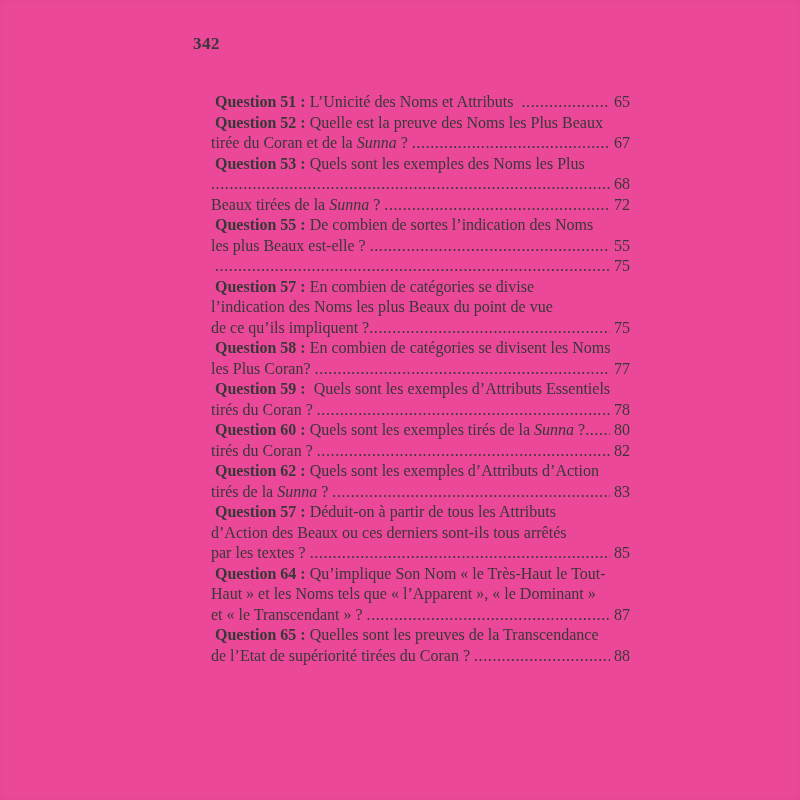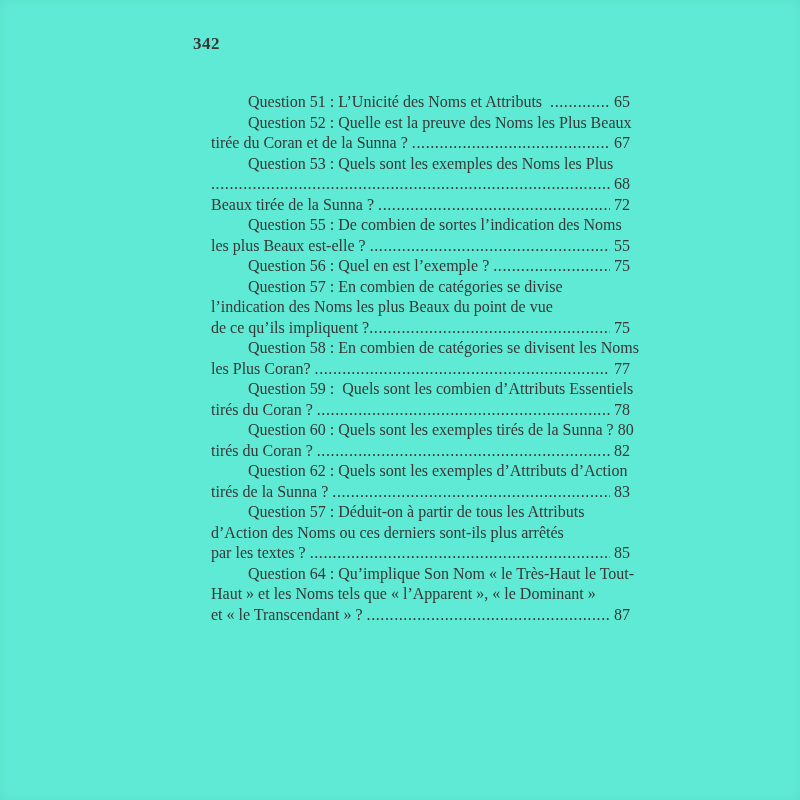--- a/index.html
+++ b/index.html
@@ -11,21 +11,21 @@
     height: 800px;
     background: #ffffff;
     font-family: "Liberation Serif", "DejaVu Serif", serif;
     color: #383838;
     overflow: hidden;
     position: relative;
   }
   .scan-page {
     position: absolute;
     inset: 0;
-    background: #5eead4;
+    background: #ec4899;
     box-shadow: inset 0 0 10px rgba(0,0,0,0.05);
   }
   .folio {
     position: absolute;
     left: 193px;
     top: 34px;
     font-size: 17px;
     font-weight: bold;
     letter-spacing: 0.5px;
   }
@@ -38,22 +38,22 @@
     line-height: 20.5px;
   }
   .entry { margin: 0; }
   .line { white-space: pre; }
   .line.first { padding-left: 4px; }
   .line.last {
     display: flex;
     align-items: baseline;
   }
   .segs { white-space: pre; }
-  .seg-b { font-weight: normal; margin-left: 33px; }
-  .seg-i { }
+  .seg-b { font-weight: bold; }
+  .seg-i { font-style: italic; }
   .dots {
     flex: 1 1 auto;
     min-width: 0;
     overflow: hidden;
     white-space: nowrap;
     letter-spacing: 0.6px;
   }
   .dots::after {
     content: "..........................................................................................................................................................";
   }
@@ -73,56 +73,60 @@
       </div>
       <div class="entry">
         <div class="line first"><span class="segs"><span class="seg-b">Question 52 : </span><span class="seg-n">Quelle est la preuve des Noms les Plus Beaux</span></span></div>
         <div class="line last"><span class="segs"><span class="seg-n">tirée du Coran et de la </span><span class="seg-i">Sunna</span><span class="seg-n"> ? </span></span><span class="dots"></span><span class="pg">67</span></div>
       </div>
       <div class="entry">
         <div class="line first"><span class="segs"><span class="seg-b">Question 53 : </span><span class="seg-n">Quels sont les exemples des Noms les Plus</span></span></div>
         <div class="line last"><span class="dots"></span><span class="pg">68</span></div>
       </div>
       <div class="entry">
-        <div class="line last"><span class="segs"><span class="seg-n">Beaux tirée de la </span><span class="seg-i">Sunna</span><span class="seg-n"> ? </span></span><span class="dots"></span><span class="pg">72</span></div>
+        <div class="line last"><span class="segs"><span class="seg-n">Beaux tirées de la </span><span class="seg-i">Sunna</span><span class="seg-n"> ? </span></span><span class="dots"></span><span class="pg">72</span></div>
       </div>
       <div class="entry">
         <div class="line first"><span class="segs"><span class="seg-b">Question 55 : </span><span class="seg-n">De combien de sortes l’indication des Noms</span></span></div>
         <div class="line last"><span class="segs"><span class="seg-n">les plus Beaux est-elle ? </span></span><span class="dots"></span><span class="pg">55</span></div>
       </div>
       <div class="entry">
-        <div class="line first last"><span class="segs"><span class="seg-b">Question 56 : </span><span class="seg-n">Quel en est l’exemple ? </span></span><span class="dots"></span><span class="pg">75</span></div>
+        <div class="line first last"><span class="dots"></span><span class="pg">75</span></div>
       </div>
       <div class="entry">
         <div class="line first"><span class="segs"><span class="seg-b">Question 57 : </span><span class="seg-n">En combien de catégories se divise</span></span></div>
         <div class="line"><span class="segs"><span class="seg-n">l’indication des Noms les plus Beaux du point de vue</span></span></div>
         <div class="line last"><span class="segs"><span class="seg-n">de ce qu’ils impliquent ?</span></span><span class="dots"></span><span class="pg">75</span></div>
       </div>
       <div class="entry">
         <div class="line first"><span class="segs"><span class="seg-b">Question 58 : </span><span class="seg-n">En combien de catégories se divisent les Noms</span></span></div>
         <div class="line last"><span class="segs"><span class="seg-n">les Plus Coran? </span></span><span class="dots"></span><span class="pg">77</span></div>
       </div>
       <div class="entry">
-        <div class="line first"><span class="segs"><span class="seg-b">Question 59 : </span><span class="seg-n"> Quels sont les combien d’Attributs Essentiels</span></span></div>
+        <div class="line first"><span class="segs"><span class="seg-b">Question 59 : </span><span class="seg-n"> Quels sont les exemples d’Attributs Essentiels</span></span></div>
         <div class="line last"><span class="segs"><span class="seg-n">tirés du Coran ? </span></span><span class="dots"></span><span class="pg">78</span></div>
       </div>
       <div class="entry">
         <div class="line first last"><span class="segs"><span class="seg-b">Question 60 : </span><span class="seg-n">Quels sont les exemples tirés de la </span><span class="seg-i">Sunna</span><span class="seg-n"> ?</span></span><span class="dots"></span><span class="pg">80</span></div>
       </div>
       <div class="entry">
         <div class="line last"><span class="segs"><span class="seg-n">tirés du Coran ? </span></span><span class="dots"></span><span class="pg">82</span></div>
       </div>
       <div class="entry">
         <div class="line first"><span class="segs"><span class="seg-b">Question 62 : </span><span class="seg-n">Quels sont les exemples d’Attributs d’Action</span></span></div>
         <div class="line last"><span class="segs"><span class="seg-n">tirés de la </span><span class="seg-i">Sunna</span><span class="seg-n"> ? </span></span><span class="dots"></span><span class="pg">83</span></div>
       </div>
       <div class="entry">
         <div class="line first"><span class="segs"><span class="seg-b">Question 57 : </span><span class="seg-n">Déduit-on à partir de tous les Attributs</span></span></div>
-        <div class="line"><span class="segs"><span class="seg-n">d’Action des Noms ou ces derniers sont-ils plus arrêtés</span></span></div>
+        <div class="line"><span class="segs"><span class="seg-n">d’Action des Beaux ou ces derniers sont-ils tous arrêtés</span></span></div>
         <div class="line last"><span class="segs"><span class="seg-n">par les textes ? </span></span><span class="dots"></span><span class="pg">85</span></div>
       </div>
       <div class="entry">
         <div class="line first"><span class="segs"><span class="seg-b">Question 64 : </span><span class="seg-n">Qu’implique Son Nom « le Très-Haut le Tout-</span></span></div>
         <div class="line"><span class="segs"><span class="seg-n">Haut » et les Noms tels que « l’Apparent », « le Dominant »</span></span></div>
         <div class="line last"><span class="segs"><span class="seg-n">et « le Transcendant » ? </span></span><span class="dots"></span><span class="pg">87</span></div>
       </div>
+      <div class="entry">
+        <div class="line first"><span class="segs"><span class="seg-b">Question 65 : </span><span class="seg-n">Quelles sont les preuves de la Transcendance</span></span></div>
+        <div class="line last"><span class="segs"><span class="seg-n">de l’Etat de supériorité tirées du Coran ? </span></span><span class="dots"></span><span class="pg">88</span></div>
+      </div>
     </div>
 </div>
 
 </body></html>

